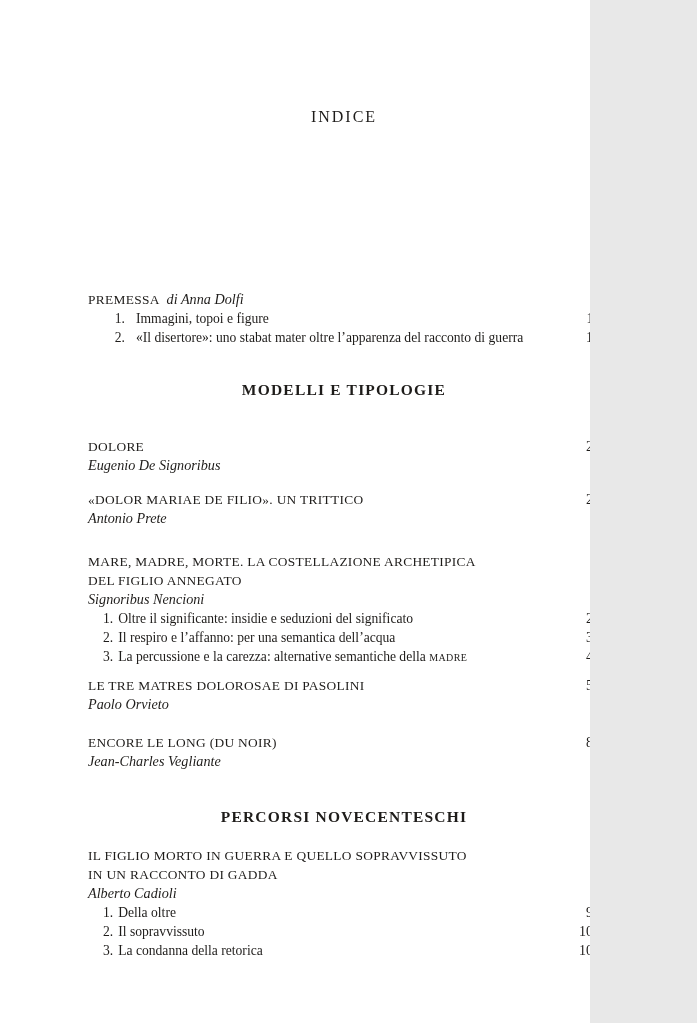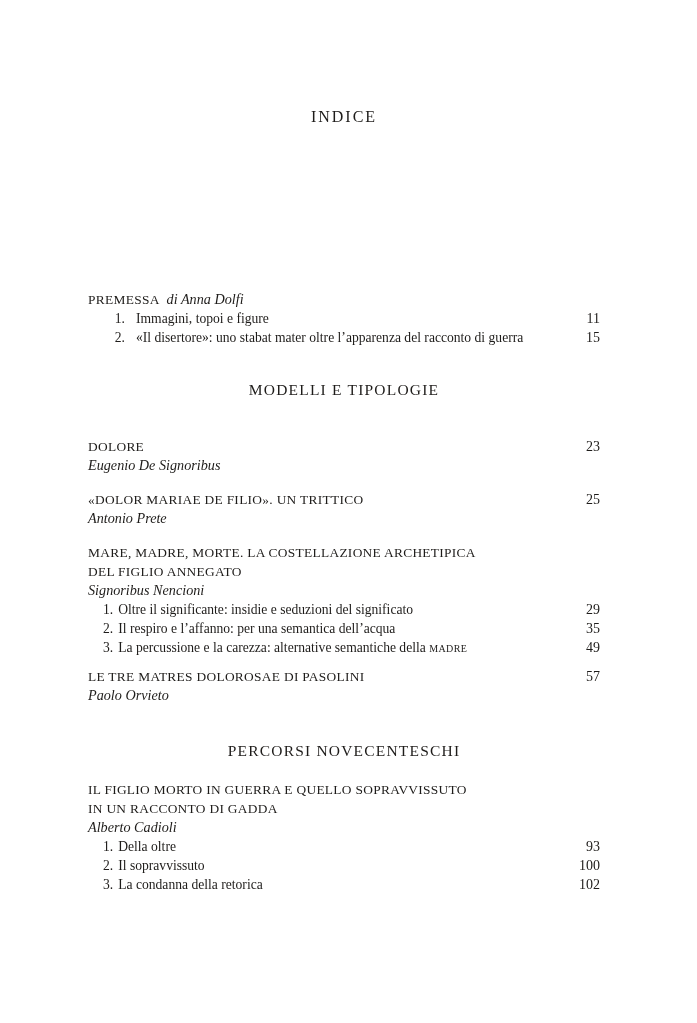--- a/index.html
+++ b/index.html
@@ -1,19 +1,19 @@
 <!DOCTYPE html>
 <html><head>
 <meta charset="utf-8">
 <style>
   * { margin: 0; padding: 0; box-sizing: border-box; }
   html, body { background: #e8e8e8; }
   .page {
     position: relative;
-    width: 697px;
+    width: 590px;
     height: 1023px;
     background: #ffffff;
     color: #1e1c1a;
     font-family: "Liberation Serif", "DejaVu Serif", serif;
     font-size: 14px;
     overflow: hidden;
   }
   .content {
     position: absolute;
     left: 88px;
@@ -23,21 +23,21 @@
   .main-title {
     font-size: 16px;
     font-weight: normal;
     letter-spacing: 2px;
     text-align: center;
     line-height: 18px;
     margin-bottom: 164px;
   }
   .part-heading {
     font-size: 15.5px;
-    font-weight: normal;
+    font-weight: bold;
     letter-spacing: 1.2px;
     text-align: center;
     line-height: 18px;
   }
   .row {
     display: flex;
     justify-content: space-between;
     align-items: flex-start;
     line-height: 19px;
   }
@@ -69,21 +69,21 @@
   .indent-a .num { width: 15px; text-align: right; margin-right: 11px; flex-shrink: 0; }
   
   .indent-b { padding-left: 15px; }
   .indent-b .num { margin-right: 5px; flex-shrink: 0; }
   .sc { font-variant: small-caps; letter-spacing: 0.4px; }
   
   .block-premessa { margin-top: 0; }
   .h-part1 { margin-top: 34px; }
   .work-dolore { margin-top: 38px; }
   .work-dolor-mariae { margin-top: 15px; }
-  .work-mare { margin-top: 15px; }
+  .work-mare { margin-top: 24px; }
   .work-tre-matres { margin-top: 10px; }
   .work-encore { margin-top: 19px; }
   .h-part2 { margin-top: 37px; }
   .work-figlio { margin-top: 20px; }
 </style>
 </head>
 <body>
 
 <div class="page">
   <div class="content">
@@ -146,20 +146,27 @@
     </div>
 
     <div class="work work-tre-matres">
       <div class="row">
         <span class="caps">LE TRE MATRES DOLOROSAE DI PASOLINI</span>
         <span class="pg">57</span>
       </div>
       <div class="author">Paolo Orvieto</div>
     </div>
 
+    <div class="work work-encore">
+      <div class="row">
+        <span class="caps">ENCORE LE LONG (DU NOIR)</span>
+        <span class="pg">89</span>
+      </div>
+      <div class="author">Jean-Charles Vegliante</div>
+    </div>
 
     <h2 class="part-heading h-part2">PERCORSI NOVECENTESCHI</h2>
 
     <div class="work work-figlio">
       <div class="caps" style="line-height:19px;">IL FIGLIO MORTO IN GUERRA E QUELLO SOPRAVVISSUTO</div>
       <div class="caps" style="line-height:19px;">IN UN RACCONTO DI GADDA</div>
       <div class="author">Alberto Cadioli</div>
       <div class="item indent-b">
         <span class="num">1.</span>
         <span class="item-text">Della oltre</span>

